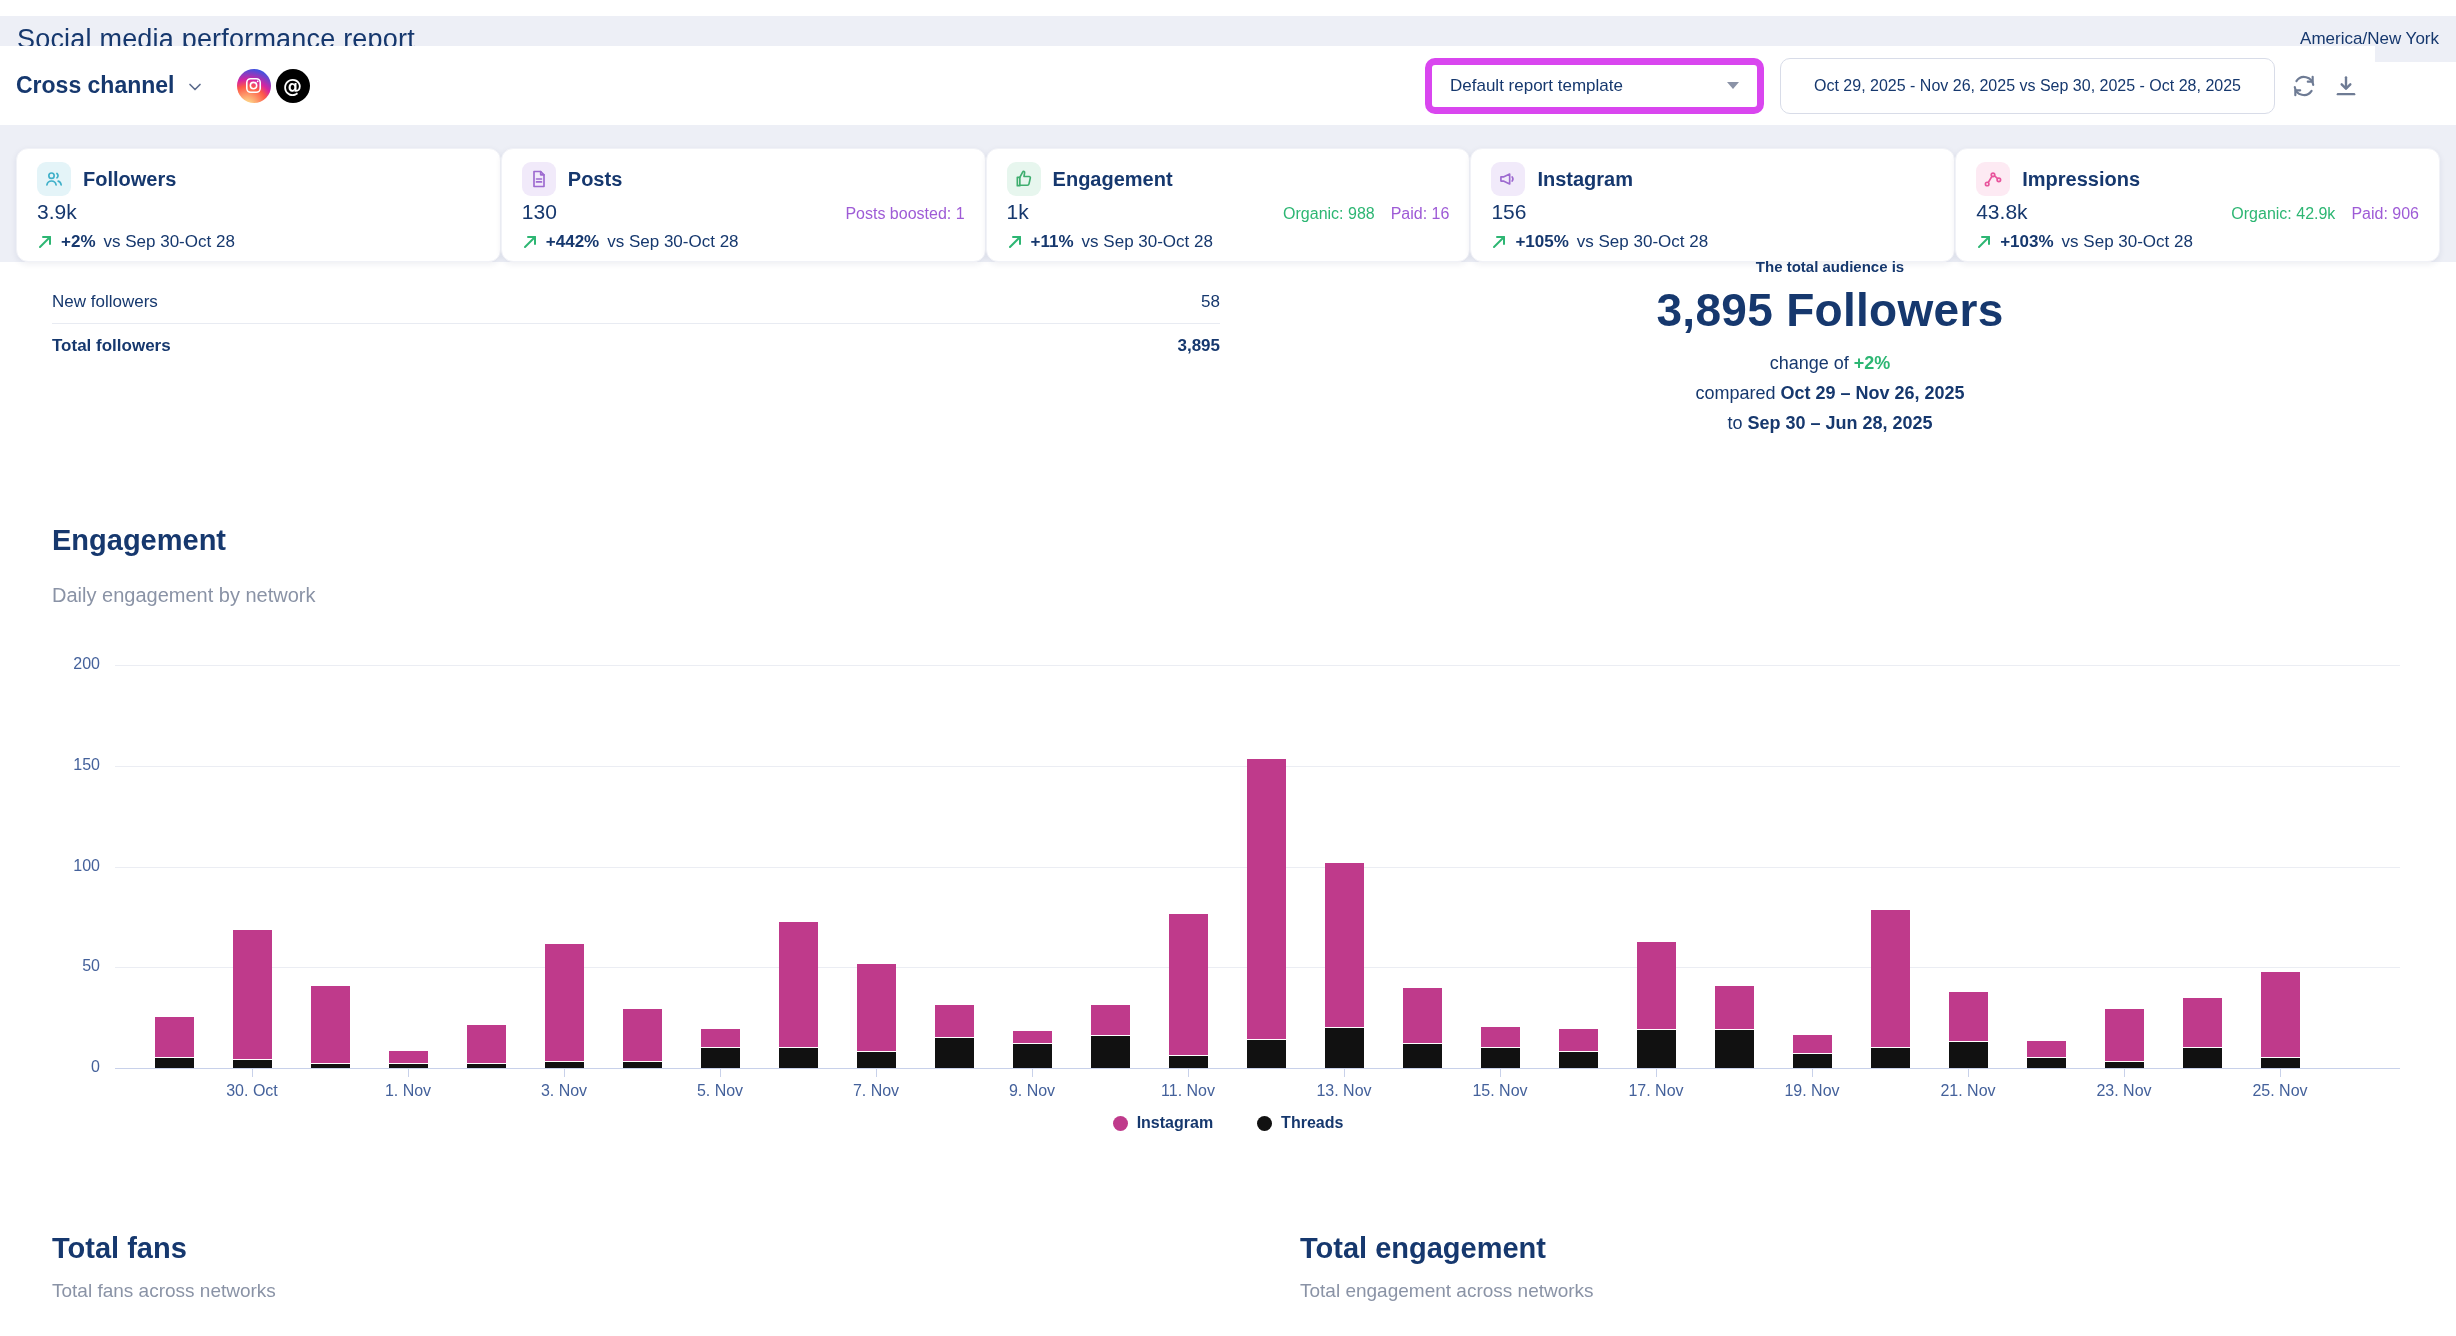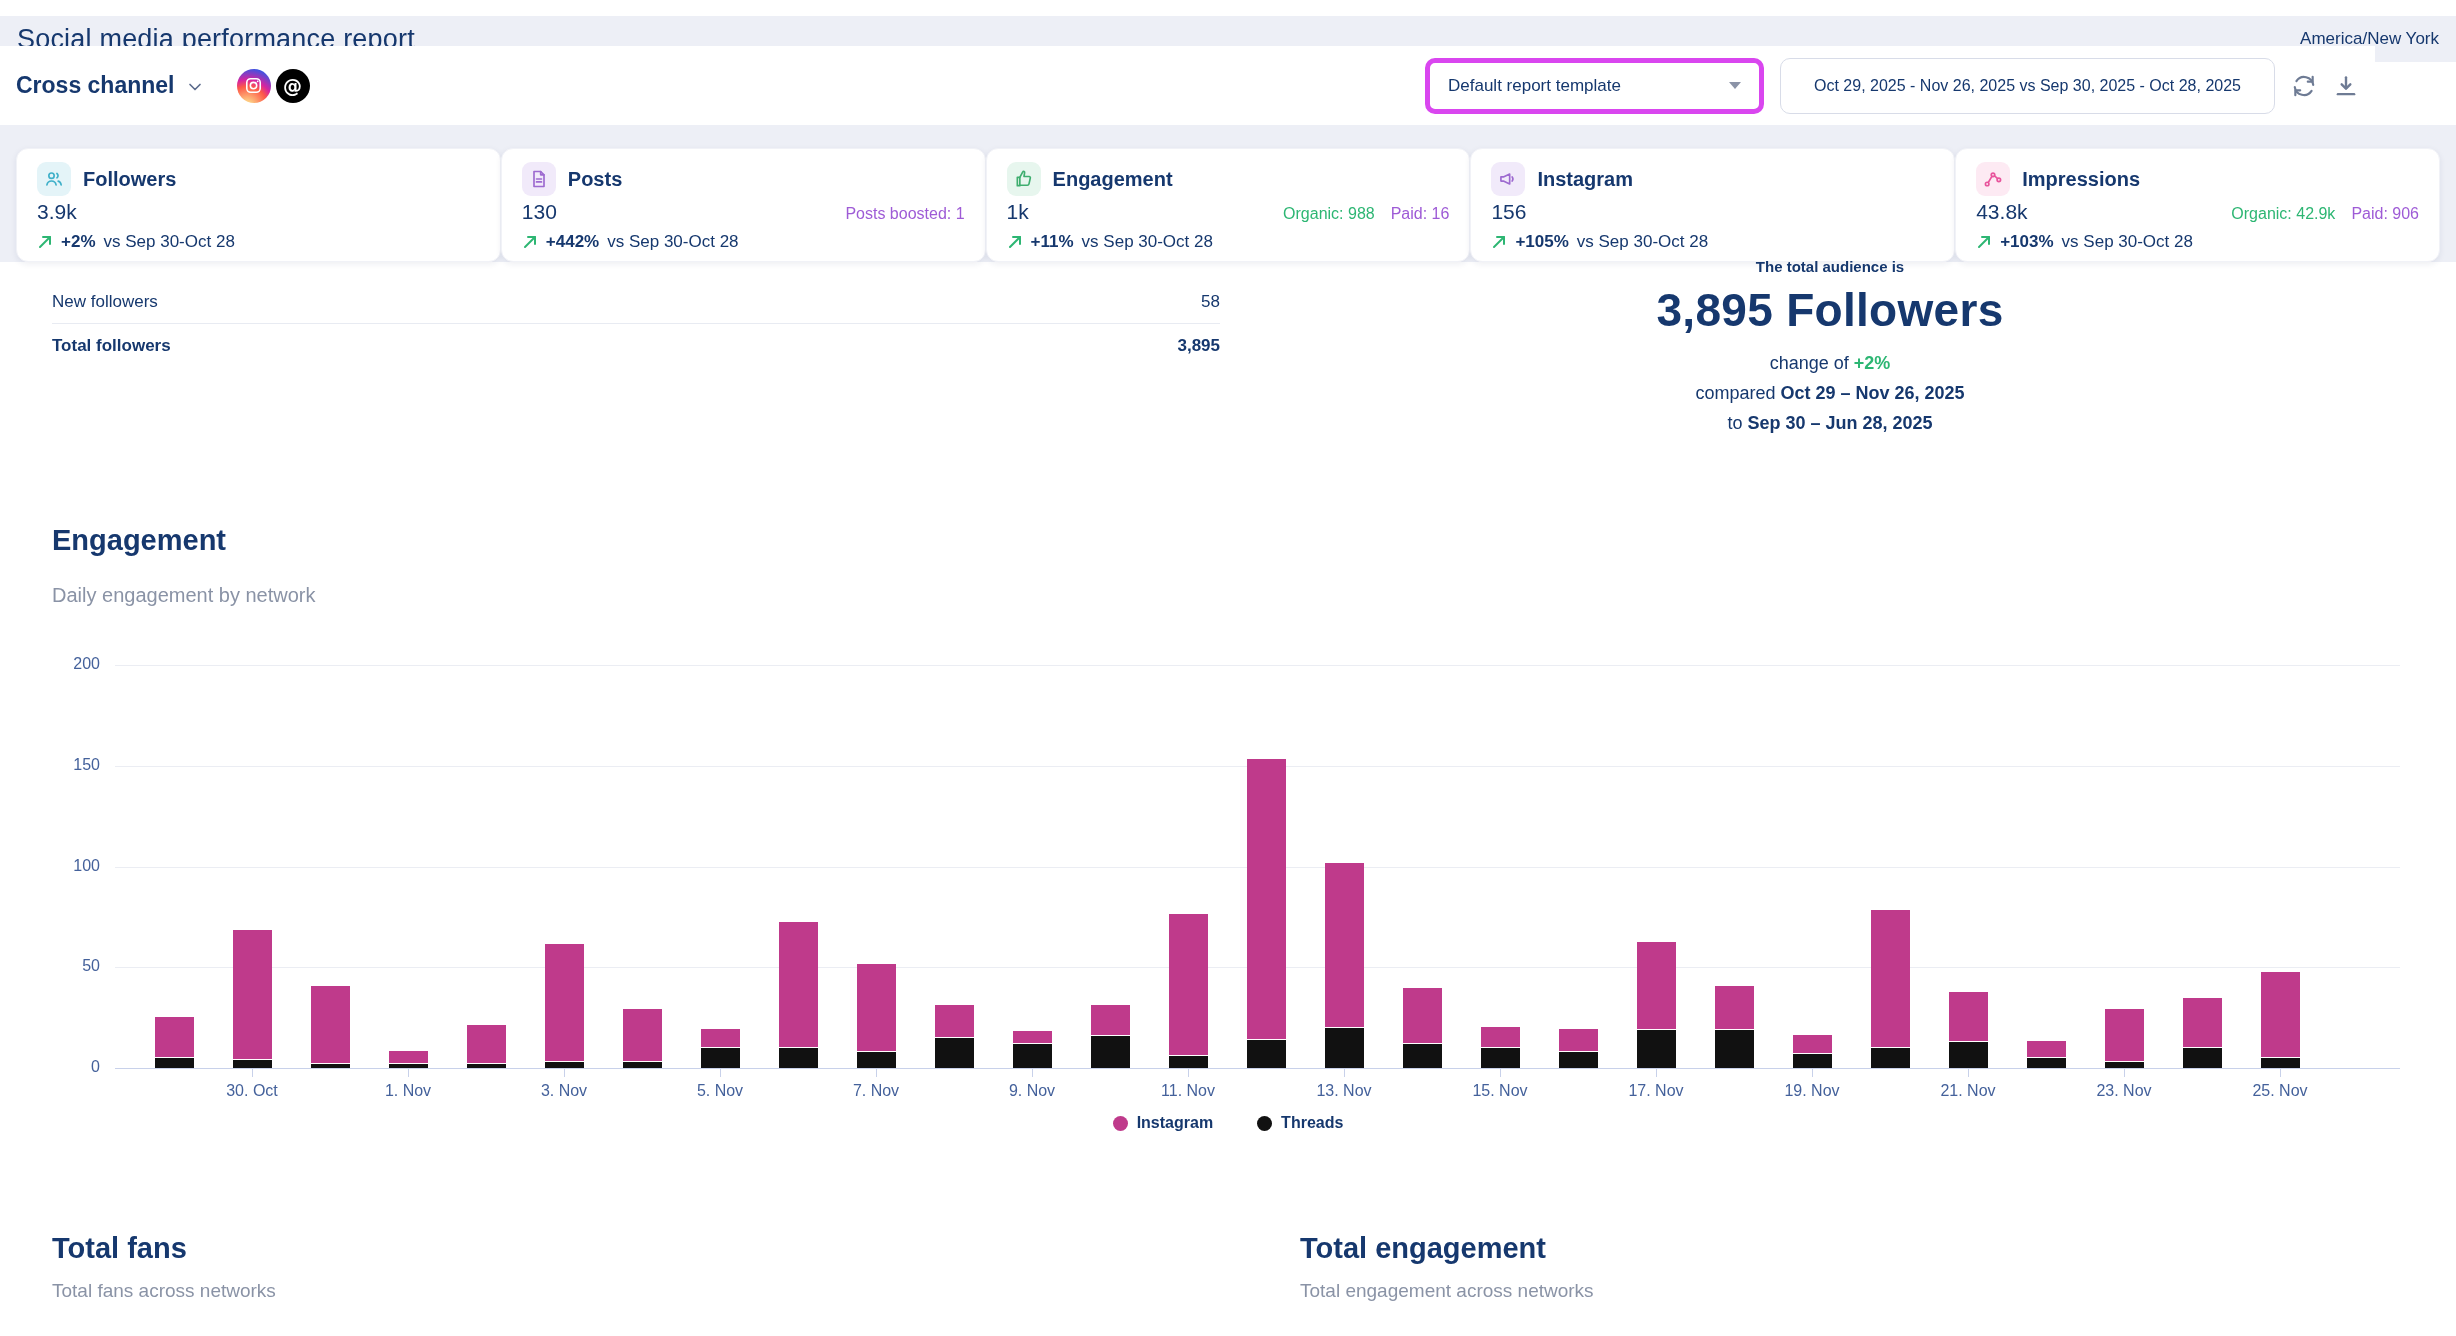--- a/index.html
+++ b/index.html
@@ -18,21 +18,21 @@
              display:flex; align-items:center; justify-content:space-between; padding:0 16px; }
   .toolbar-left { display:flex; align-items:center; gap:14px; }
   .channel { display:flex; align-items:center; gap:10px; cursor:pointer; }
   .channel-label { font-size:23px; font-weight:600; color:#16386e; }
   .chev { width:20px; height:20px; margin-top:3px; }
   .net-icons { display:flex; align-items:center; gap:5px; margin-left:18px; }
   .net-circle { width:34px; height:34px; border-radius:50%; display:flex; align-items:center; justify-content:center; }
   .ig { background:radial-gradient(circle at 30% 110%, #fdf497 0%, #fd5949 45%, #d6249f 60%, #285aeb 90%); }
   .th { background:#000; color:#fff; font-weight:700; font-size:19px; font-family:"DejaVu Sans", sans-serif; }
   .toolbar-right { display:flex; align-items:center; gap:16px; }
-  .select { width:339px; height:56px; border:5px solid #d946ef; border-radius:10px; background:#fff;
+  .select { width:339px; height:56px; border:7px solid #d946ef; border-radius:10px; background:#fff;
             display:flex; align-items:center; justify-content:space-between; padding:0 18px; font-size:17px; color:#16386e; cursor:pointer; }
   .caret { width:0; height:0; border-left:6px solid transparent; border-right:6px solid transparent; border-top:7px solid #8b93a7; }
   .datebox { width:495px; height:56px; border:1px solid #d8dce8; border-radius:10px; background:#fff;
              display:flex; align-items:center; justify-content:center; font-size:16px; color:#16386e; cursor:pointer; white-space:nowrap; }
   .tool-icon { width:26px; height:26px; color:#6e7b94; cursor:pointer; }
 
   
   .kpi-strip { position:absolute; left:0; top:125px; width:2456px; height:137px; background:#edeff6;
                display:flex; padding:23px 16px 0 16px; }
   .card { flex:1 1 0; height:114px; background:#fff; border-radius:12px; border:1px solid #f1f2f7;

